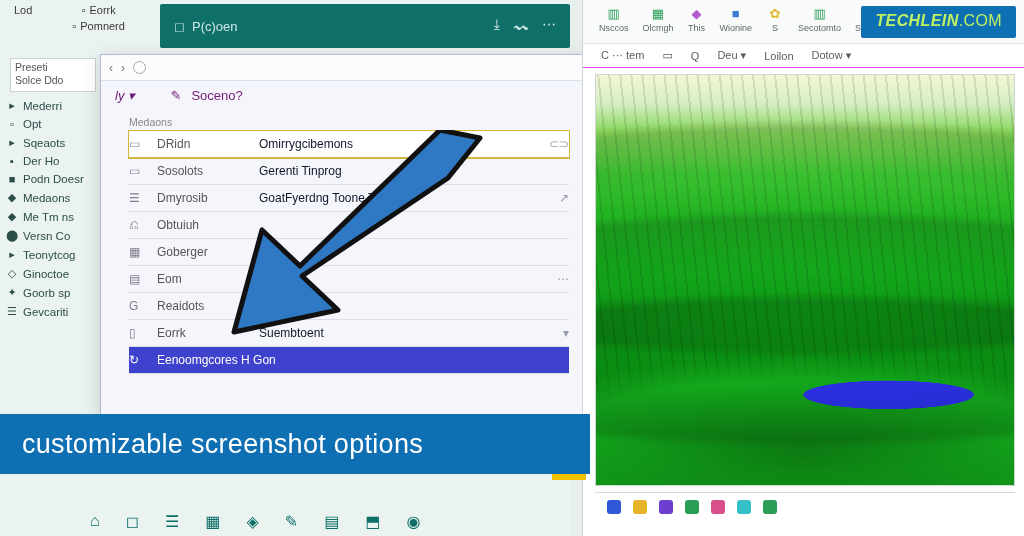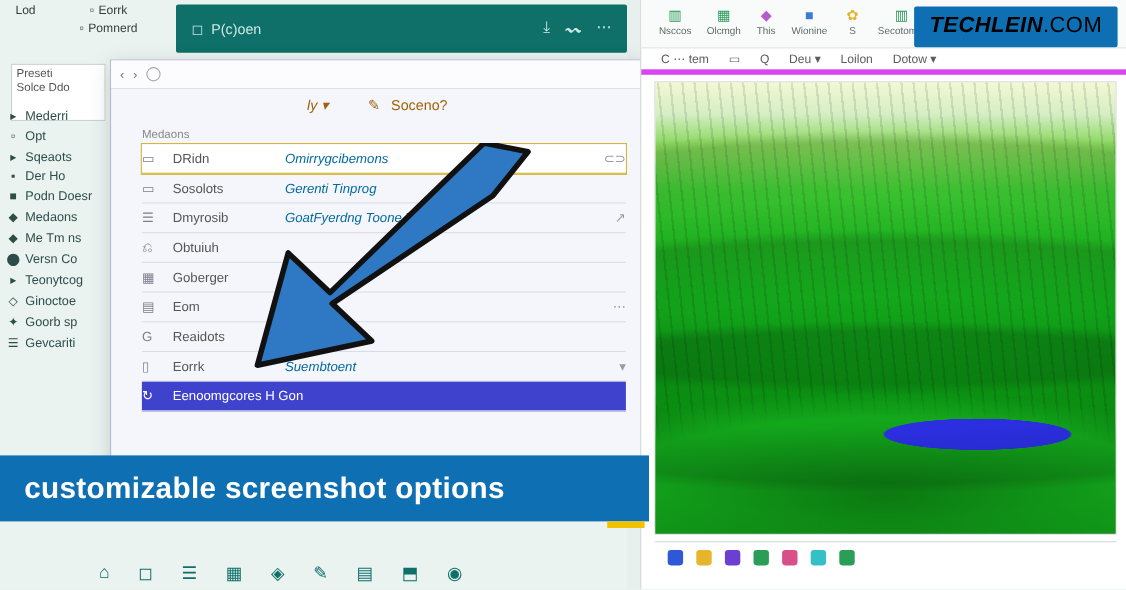--- a/index.html
+++ b/index.html
@@ -47,21 +47,21 @@
     left: 6px; top: 96px;
     width: 120px;
     font-size: 11.5px;
     color: #2d4d49;
   }
   .side-tree .row { display: flex; align-items: center; gap: 5px; padding: 3px 0; }
   .side-tree .ic { width: 12px; display: inline-block; text-align: center; font-size: 11px; }
 
   .preset-box {
     position: absolute; left: 10px; top: 58px;
-    width: 86px; height: 52px;
+    width: 86px; height: 34px;
     background: #fff; border: 1px solid #c8d3cf;
     font-size: 10.5px; padding: 2px 4px; line-height: 13px; color: #555;
   }
 
   
   .popup {
     position: absolute;
     left: 100px; top: 54px;
     width: 486px; height: 380px;
     background: #f5f6fb;
@@ -70,21 +70,21 @@
   }
   .popup-chrome {
     height: 26px; background: #fcfcff;
     border-bottom: 1px solid #dcdff0;
     display: flex; align-items: center; gap: 8px;
     padding: 0 8px; font-size: 12px; color: #777;
   }
   .popup-chrome .circle { width: 13px; height: 13px; border: 1px solid #aaa; border-radius: 50%; }
   .popup-sub {
     height: 28px; display: flex; align-items: center; gap: 10px;
-    padding: 0 14px; font-size: 13px; color: #a16207; justify-content: center;
+    padding: 0 14px; font-size: 13px; color: #701a75;
   }
   .popup-sub .iv { font-style: italic; }
   .popup-body {
     padding: 4px 16px 0 28px;
   }
   .popup-head {
     background: #c7c9ee;
     margin: 0 -16px 0 -28px;
     padding: 2px 28px 1px 28px;
     font-size: 12px; color: #3c3c55;
@@ -94,21 +94,21 @@
   .cat-label { font-size: 10.5px; color: #888; padding: 3px 0 3px 0; }
   .menu-row {
     display: flex; align-items: center;
     height: 27px;
     border-bottom: 1px solid #dcdce6;
     font-size: 12px; color: #555;
     gap: 12px;
   }
   .menu-row .mic { width: 16px; font-size: 12px; color: #7d7d8d; }
   .menu-row .k { width: 90px; color: #555; }
-  .menu-row .v { flex: 1; color: #0369a1; font-style: italic; }
+  .menu-row .v { flex: 1; color: #0f172a; }
   .menu-row .trail { color: #9a9aad; font-size: 12px; }
   .menu-row.hi {
     background: #fff;
     outline: 1.5px solid #d4b63a;
     border-bottom-color: #d4b63a;
   }
   .menu-row.sel {
     background: #3f42cc;
     color: #fff;
   }
@@ -128,21 +128,21 @@
     padding: 4px 10px 0 16px;
     font-size: 9px; color: #5b6b66;
     border-bottom: 1px solid #e0e6e3;
     background: #f8fbfa;
   }
   .right-rib .grp { display: flex; flex-direction: column; align-items: center; gap: 1px; }
   .right-rib .bic { width: 18px; height: 18px; border-radius: 3px; display: flex; align-items: center; justify-content: center; font-size: 13px; }
   .right-tabs {
     height: 24px; display: flex; gap: 18px; align-items: center;
     padding: 0 18px; font-size: 11px; color: #5c5c5c;
-    border-bottom: 5px solid #d946ef;
+    border-bottom: 1px solid #d946ef;
   }
   .wall {
     position: absolute; left: 12px; top: 74px;
     width: 420px; height: 412px;
     background: #fff;
     border: 1px solid #d0d5d3;
   }
   .wall-inner {
     width: 100%; height: 100%;
     background:
@@ -183,38 +183,38 @@
   }
 
   
   .caption {
     position: absolute;
     left: 0; bottom: 62px;
     width: 590px; height: 60px;
     background: #0f6fb3;
     color: #fff;
     font-size: 27px;
-    font-weight: 700;
+    font-weight: 400;
     display: flex; align-items: center;
     padding-left: 22px;
     letter-spacing: .3px;
   }
   .caption-under {
     position: absolute; left: 552px; bottom: 56px;
     width: 34px; height: 6px; background: #f2c200;
   }
 
   
   .badge {
     position: absolute;
     right: 8px; top: 6px;
     background: #0f6fb3;
-    color: #000000;
+    color: #bef264;
     font-weight: 800;
-    font-size: 20px;
+    font-size: 16px;
     padding: 6px 14px 8px 14px;
     letter-spacing: .4px;
     border-radius: 2px;
     font-style: italic;
     margin-left: 19px;
   }
   .badge .thin { font-weight: 500; font-style: normal; }
 
   
   .bottom-bar {

